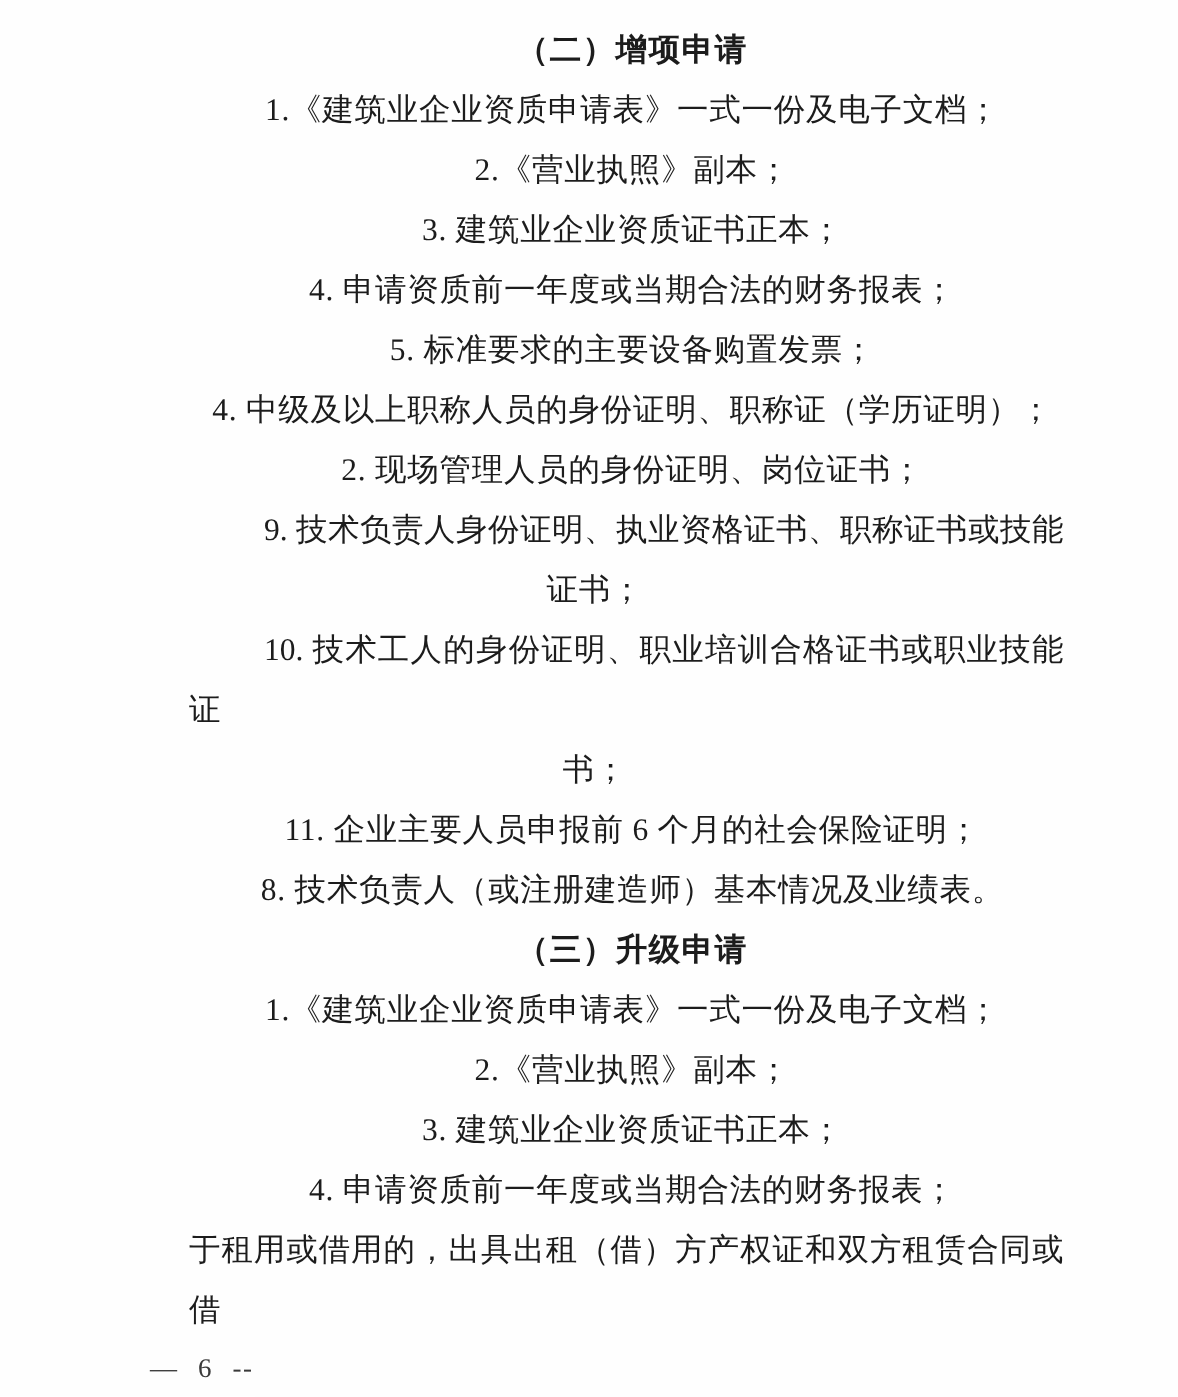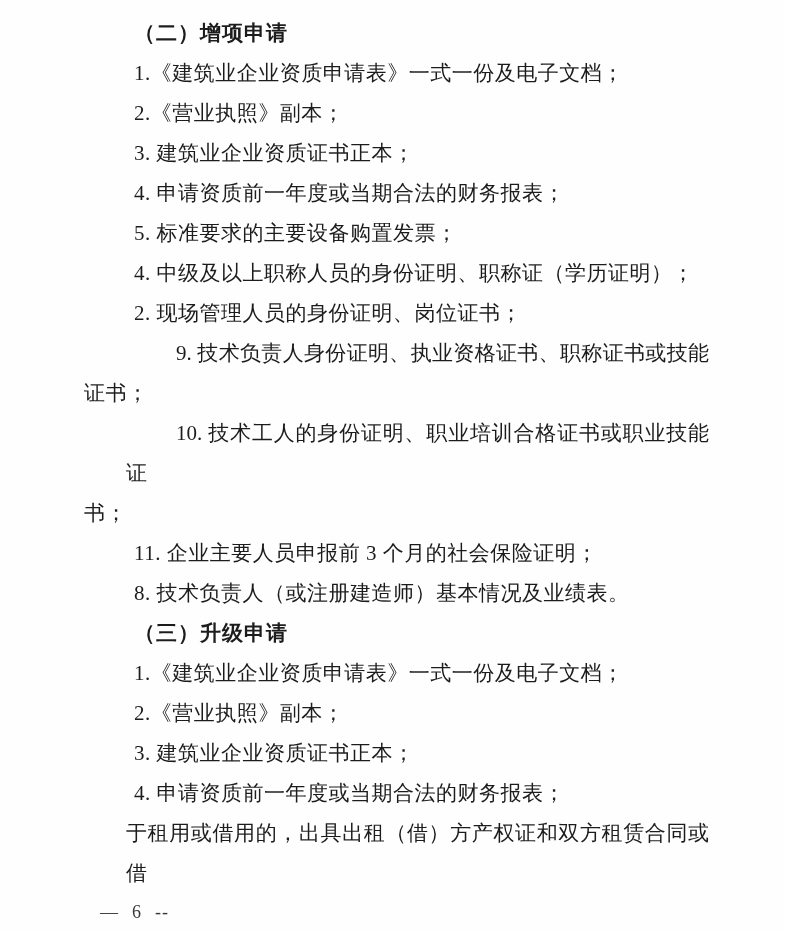--- a/index.html
+++ b/index.html
@@ -22,20 +22,21 @@
     padding: 13px 76px 0 84px;
     color: #1c1c1c;
   }
   .line {
     margin: 0;
     font-size: 21px;
     line-height: 40px;
     letter-spacing: 0.5px;
     color: #1c1c1c;
     white-space: nowrap;
+    text-align: center;
   }
   .indent {
     text-indent: 50px;
   }
   .heading {
     font-weight: 700;
     letter-spacing: 1px;
   }
   .spread {
     white-space: normal;
@@ -73,21 +74,21 @@
   <p class="line indent">5. 标准要求的主要设备购置发票；</p>
   <p class="line indent">4. 中级及以上职称人员的身份证明、职称证（学历证明）；</p>
   <p class="line indent">2. 现场管理人员的身份证明、岗位证书；</p>
 
   <p class="line indent spread">9. 技术负责人身份证明、执业资格证书、职称证书或技能</p>
   <p class="line cont">证书；</p>
 
   <p class="line indent spread">10. 技术工人的身份证明、职业培训合格证书或职业技能证</p>
   <p class="line cont">书；</p>
 
-  <p class="line indent">11. 企业主要人员申报前 3 个月的社会保险证明；</p>
+  <p class="line indent">11. 企业主要人员申报前 6 个月的社会保险证明；</p>
   <p class="line indent">8. 技术负责人（或注册建造师）基本情况及业绩表。</p>
 
   <p class="line heading indent">（三）升级申请</p>
 
   <p class="line indent">1.《建筑业企业资质申请表》一式一份及电子文档；</p>
   <p class="line indent">2.《营业执照》副本；</p>
   <p class="line indent">3. 建筑业企业资质证书正本；</p>
   <p class="line indent">4. 申请资质前一年度或当期合法的财务报表；</p>
 
   <p class="line cont spread">于租用或借用的，出具出租（借）方产权证和双方租赁合同或借</p>

